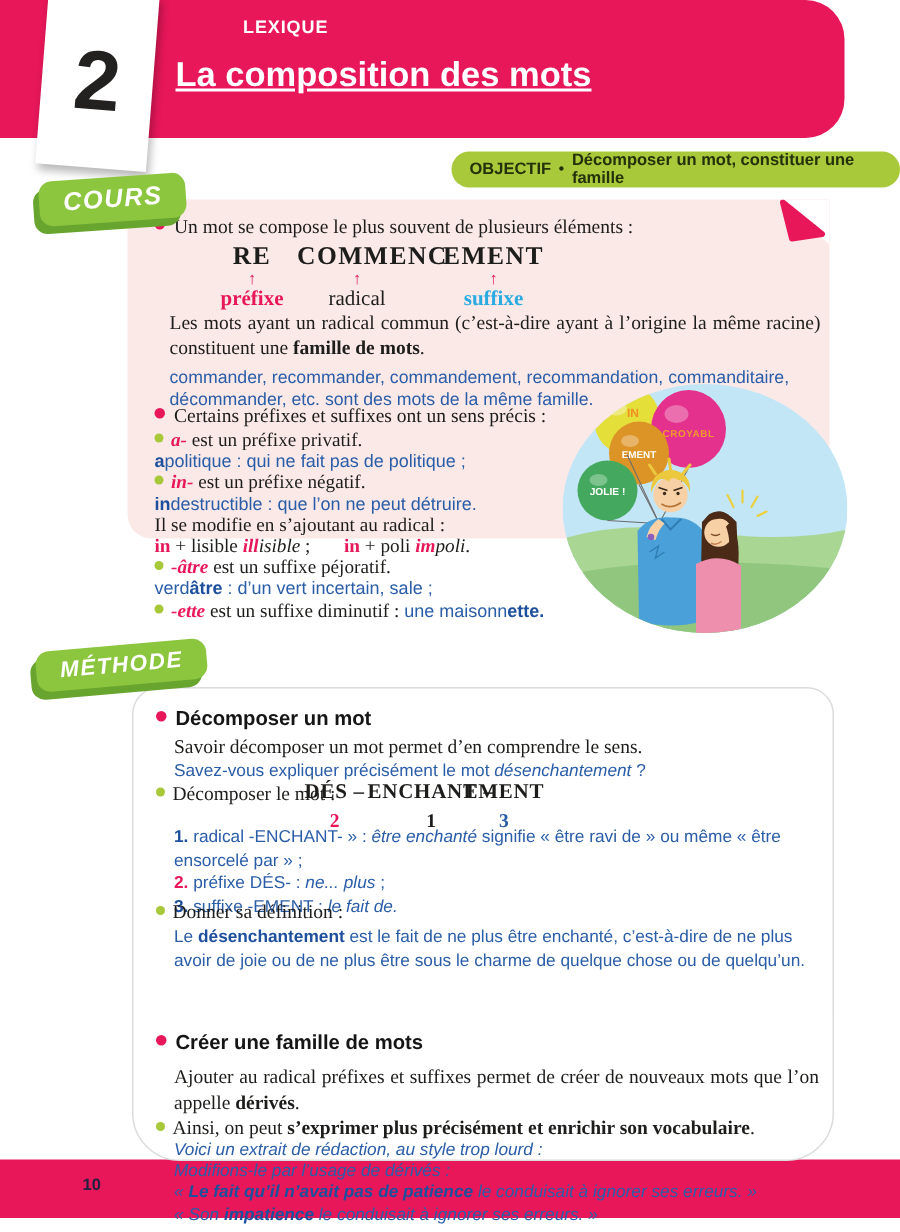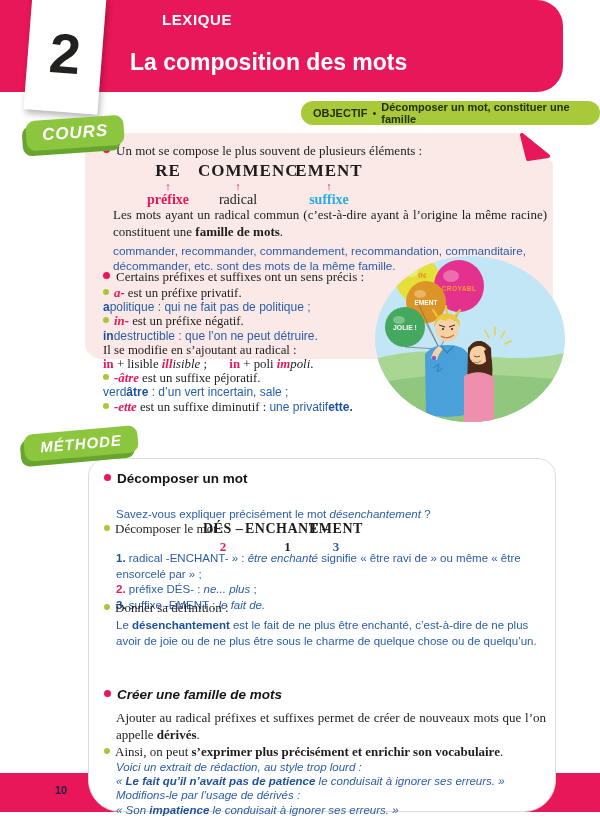--- a/index.html
+++ b/index.html
@@ -7,23 +7,23 @@
     --badgegreen:#a7c93a; --blue:#2a5da8; --bluebold:#1d4f9c; --cyan:#29abe2;
     --greenbullet:#a6c839; --ink:#1d1d1b;
   }
   html,body{margin:0;padding:0;background:#fff;}
   .page{position:relative;width:600px;height:821px;background:#fff;overflow:hidden;
         font-family:"Liberation Serif",serif;color:var(--ink);}
   
   .band{position:absolute;left:0;top:0;width:563px;height:92px;background:var(--crimson);
         border-radius:0 26px 26px 0;}
   .kicker{position:absolute;left:118px;top:11px;font-family:"Liberation Sans",sans-serif;
-          font-weight:bold;font-size:15px;letter-spacing:.6px;color:#fff;padding-left:44px;}
-  .title{position:absolute;left:117px;top:36px;margin:13px;font-family:"Liberation Sans",sans-serif;
-         font-weight:bold;font-size:23px;color:#fff;}
+          font-weight:bold;font-size:12px;letter-spacing:.6px;color:#fff;padding-left:44px;}
+  .title{position:absolute;left:117px;top:36px;margin:0;font-family:"Liberation Sans",sans-serif;
+         font-weight:bold;font-size:23px;color:#fff;text-decoration:underline;}
   .unit-card{position:absolute;left:28px;top:-6px;width:74px;height:118px;background:#fff;
              transform:rotate(4.5deg);box-shadow:2px 4px 6px rgba(0,0,0,.28);
              display:flex;align-items:center;justify-content:center;z-index:3;}
   .unit-card span{font-family:"Liberation Sans",sans-serif;font-weight:bold;font-size:56px;color:#232020;}
   .objectif{position:absolute;left:301px;top:101px;height:24px;background:var(--badgegreen);
             border-radius:13px;display:flex;align-items:center;gap:5px;padding:0 12px;
             font-family:"Liberation Sans",sans-serif;font-size:11px;color:#24310a;}
   .objectif .ob-label{font-weight:bold;}
   .objectif .ob-text{font-weight:bold;}
   
@@ -56,26 +56,26 @@
   .fam-ex{position:absolute;left:28px;top:111px;width:440px;margin:0;
           font-family:"Liberation Sans",sans-serif;font-size:11.8px;
           line-height:15px;color:var(--blue);}
   .precis-line{left:18px;top:136px;}
   .plist{position:absolute;left:18px;top:153px;width:292px;}
   .pl-line{font-size:12.8px;line-height:14.2px;}
   
   .illus{position:absolute;left:290px;top:123px;width:190px;height:166px;border-radius:50%;
          overflow:hidden;}
   
-  .methode-box{position:absolute;left:88px;top:458px;width:468px;height:354px;background:#fff;
+  .methode-box{position:absolute;left:88px;top:458px;width:468px;height:316px;background:#fff;
                border:1.5px solid #dcdcdc;border-radius:18px 18px 32px 32px;z-index:2;
                box-sizing:border-box;}
   .mh{position:absolute;margin:0;font-family:"Liberation Sans",sans-serif;font-weight:bold;
       font-size:13.5px;color:#151515;}
-  .mh1{left:15px;top:12px;} .mh2{left:15px;top:228px;font-style:italic;}
+  .mh1{left:15px;top:12px;} .mh2{left:15px;top:228px;}
   .serifp{position:absolute;margin:0;font-size:13px;}
   .mp1{left:27px;top:31px;}
   .bluep{position:absolute;margin:0;font-family:"Liberation Sans",sans-serif;font-size:11.5px;
          line-height:15.5px;color:var(--blue);}
   .mp2{left:27px;top:48px;}
   .decomp{position:absolute;left:0;top:62px;width:100%;height:38px;}
   .decomp .dlabel{position:absolute;left:15px;top:0;font-size:13px;}
   .dcol{position:absolute;top:0;text-align:center;}
   .dc1{left:114px;} .dc2{left:156px;} .dc3{left:220px;}
   .dword{display:block;font-weight:bold;font-size:14px;letter-spacing:.5px;}
@@ -161,21 +161,21 @@
 
     <div class="plist">
         <div class="pl-line"><span class="bullet-green"></span><span class="s-rbi">a-</span><span> est un préfixe privatif.</span></div>
         <div class="pl-line"><span class="s-nbb">a</span><span class="s-nb">politique : qui ne fait pas de politique ;</span></div>
         <div class="pl-line"><span class="bullet-green"></span><span class="s-rbi">in-</span><span> est un préfixe négatif.</span></div>
         <div class="pl-line"><span class="s-nbb">in</span><span class="s-nb">destructible : que l’on ne peut détruire.</span></div>
         <div class="pl-line"><span>Il se modifie en s’ajoutant au radical :</span></div>
         <div class="pl-line"><span class="s-rb">in</span><span> + lisible  </span><span class="s-rbi">ill</span><span class="s-ki">isible</span><span> ;&nbsp;&nbsp;&nbsp;&nbsp;&nbsp;&nbsp; </span><span class="s-rb">in</span><span> + poli  </span><span class="s-rbi">im</span><span class="s-ki">poli</span><span>.</span></div>
         <div class="pl-line"><span class="bullet-green"></span><span class="s-rbi">-âtre</span><span> est un suffixe péjoratif.</span></div>
         <div class="pl-line"><span class="s-nb">verd</span><span class="s-nbb">âtre</span><span class="s-nb"> : d’un vert incertain, sale ;</span></div>
-        <div class="pl-line"><span class="bullet-green"></span><span class="s-rbi">-ette</span><span> est un suffixe diminutif : </span><span class="s-nb">une privatif</span><span class="s-nbb">ette.</span></div>
+        <div class="pl-line"><span class="bullet-green"></span><span class="s-rbi">-ette</span><span> est un suffixe diminutif : </span><span class="s-nb">une maisonn</span><span class="s-nbb">ette.</span></div>
       </div>
 
     <div class="illus">
       <svg viewBox="0 0 190 166" width="190" height="166">
         <rect x="0" y="0" width="190" height="166" fill="#c3e6f6"></rect>
         <path d="M0,103 Q45,90 100,99 Q150,106 190,97 L190,166 L0,166 Z" fill="#aad693"></path>
         <path d="M0,128 Q70,112 190,124 L190,166 L0,166 Z" fill="#90c67e"></path>
 
         <ellipse cx="43" cy="24" rx="22" ry="23" fill="#e5df3a"></ellipse>
         <ellipse cx="84" cy="30" rx="25" ry="26" fill="#e3318d"></ellipse>
@@ -231,20 +231,21 @@
       </svg>
     </div>
   </section>
 
   <div class="tab methode-tab">MÉTHODE</div>
 
   <section class="methode-box">
     <h2 class="mh mh1">
       <span class="bullet-red"></span><span>Décomposer un mot</span>
     </h2>
+    <p class="serifp mp1">Savoir décomposer un mot permet d’en comprendre le sens.</p>
     <p class="bluep mp2"><span class="s-nb">Savez-vous expliquer précisément le mot </span><span class="s-nbi">désenchantement</span><span class="s-nb"> ?</span></p>
 
     <div class="decomp">
       <span class="dlabel"><span class="bullet-green"></span><span>Décomposer le mot :</span></span>
       <span class="dcol dc1">
         <span class="dword">DÉS –</span>
         <span class="dnum" style="color: rgb(232, 23, 90);">2</span>
       </span>
       <span class="dcol dc2">
         <span class="dword">ENCHANT –</span>
@@ -269,22 +270,22 @@
 
     <h2 class="mh mh2">
       <span class="bullet-red"></span><span>Créer une famille de mots</span>
     </h2>
     <p class="serifp mp3"><span>Ajouter au radical préfixes et suffixes permet de créer de nouveaux mots que l’on appelle </span><span class="s-b">dérivés</span><span>.</span></p>
     <div class="line ainsi-line">
       <span class="bullet-green"></span><span><span>Ainsi, on peut </span><span class="s-b">s’exprimer plus précisément et enrichir son vocabulaire</span><span>.</span></span>
     </div>
     <div class="excerpt">
         <div class="pl-line"><span class="s-nb">Voici un extrait de rédaction, au style trop lourd :</span></div>
+        <div class="pl-line"><span class="s-nb">Modifions-le par l’usage de dérivés :</span></div>
         <div class="pl-line"><span class="s-nb">« </span><span class="s-nbb">Le fait qu’il n’avait pas de patience</span><span class="s-nb"> le conduisait à ignorer ses erreurs. »</span></div>
-        <div class="pl-line"><span class="s-nb">Modifions-le par l’usage de dérivés :</span></div>
         <div class="pl-line"><span class="s-nb">« Son </span><span class="s-nbb">impatience</span><span class="s-nb"> le conduisait à ignorer ses erreurs. »</span></div>
       </div>
   </section>
 
   <div class="footband">
     <span class="pagenum">10</span>
   </div>
 
 </div>
 

